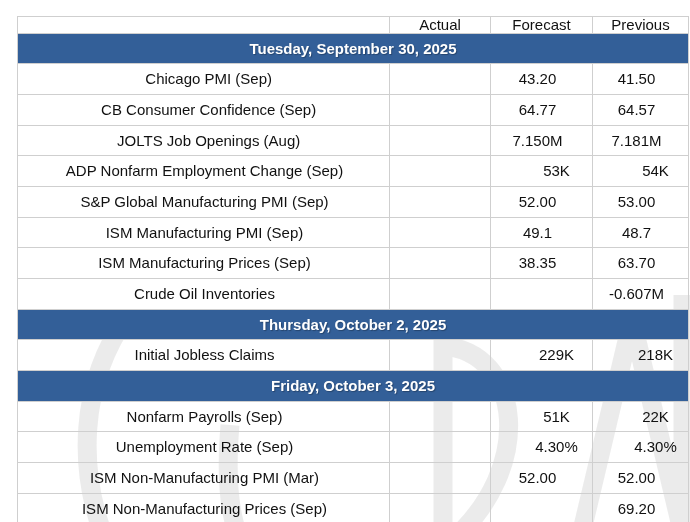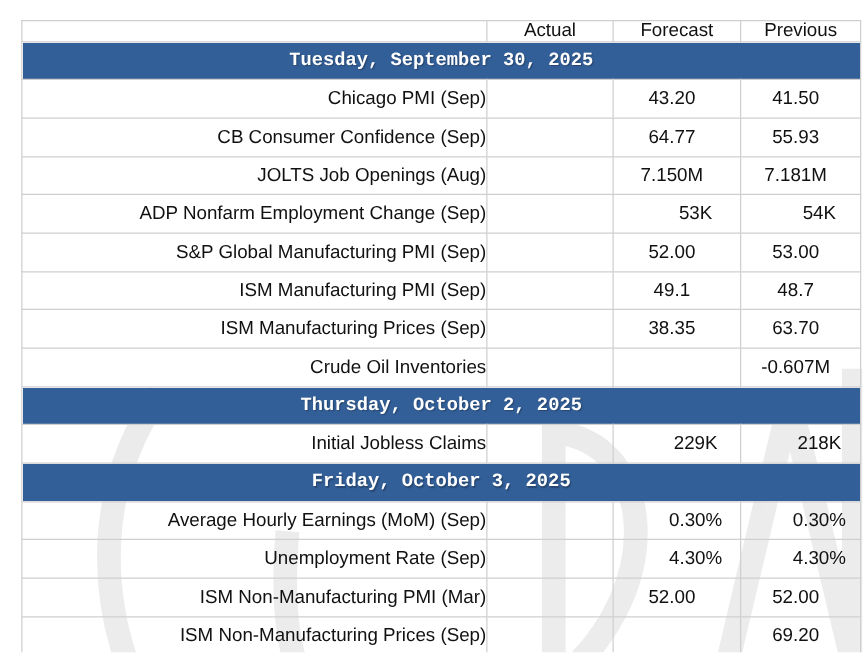--- a/index.html
+++ b/index.html
@@ -17,24 +17,23 @@
     border:1px solid var(--grid,#cfcfcf);
     font-size:15px;line-height:1.05;padding:0;overflow:hidden;white-space:pre-wrap;
   }
   .cal thead th{font-weight:400;text-align:center;vertical-align:middle;background:transparent;}
   .cal thead th.lblh{background:transparent;}
   tr.date-row td{
     background:var(--banner,#335F98);color:var(--banner-text,#fff);
     font-weight:700;text-align:center;vertical-align:middle;
     border-left:1px solid var(--grid,#cfcfcf);border-right:1px solid var(--grid,#cfcfcf);
     text-shadow:1px 1px 1px rgba(0,0,0,0.28);
-    font-family:Liberation Mono, monospace;
   }
   tr.data-row td{background:transparent;vertical-align:middle;}
-  td.lbl{text-align:right;padding-left:2px;}
+  td.lbl{text-align:center;padding-left:2px;}
   td.val.r{text-align:center;padding-right:8px;}
   td.val.c{text-align:center;padding-left:30px;}
   tbody tr:last-child td{border-bottom:2px solid var(--rule,#2f5d9a);}
 </style>
 </head>
 <body>
 
 <div class="stage" style="--banner: #335F98; --banner-text: #ffffff; --grid: #cfcfcf; --rule: #2f5d9a; color: rgb(17, 17, 17);">
 
   <svg class="watermark" width="690" height="522" viewBox="0 0 690 522">
@@ -71,21 +70,21 @@
         <tr class="data-row">
           <td class="lbl">  Chicago PMI (Sep)</td>
           <td class="val r"></td>
           <td class="val r">43.20</td>
           <td class="val r">41.50</td>
         </tr>
         <tr class="data-row">
           <td class="lbl">  CB Consumer Confidence (Sep)</td>
           <td class="val r"></td>
           <td class="val r">64.77</td>
-          <td class="val r">55.93</td>
+          <td class="val r">64.57</td>
         </tr>
         <tr class="data-row">
           <td class="lbl">  JOLTS Job Openings (Aug)</td>
           <td class="val r"></td>
           <td class="val r">7.150M</td>
           <td class="val r">7.181M</td>
         </tr>
         <tr class="data-row">
           <td class="lbl">ADP Nonfarm Employment Change (Sep)</td>
           <td class="val c"></td>
@@ -122,24 +121,24 @@
         <tr class="data-row">
           <td class="lbl">Initial Jobless Claims</td>
           <td class="val c"></td>
           <td class="val c">229K</td>
           <td class="val c">218K</td>
         </tr>
         <tr class="date-row">
           <td colspan="4">Friday, October 3, 2025</td>
         </tr>
         <tr class="data-row">
-          <td class="lbl">Average Hourly Earnings (MoM) (Sep)</td>
+          <td class="lbl">Nonfarm Payrolls (Sep)</td>
           <td class="val c"></td>
-          <td class="val c">0.30%</td>
-          <td class="val c">0.30%</td>
+          <td class="val c">51K</td>
+          <td class="val c">22K</td>
         </tr>
         <tr class="data-row">
           <td class="lbl">Unemployment Rate (Sep)</td>
           <td class="val c"></td>
           <td class="val c">4.30%</td>
           <td class="val c">4.30%</td>
         </tr>
         <tr class="data-row">
           <td class="lbl">ISM Non-Manufacturing PMI (Mar)</td>
           <td class="val r"></td>

